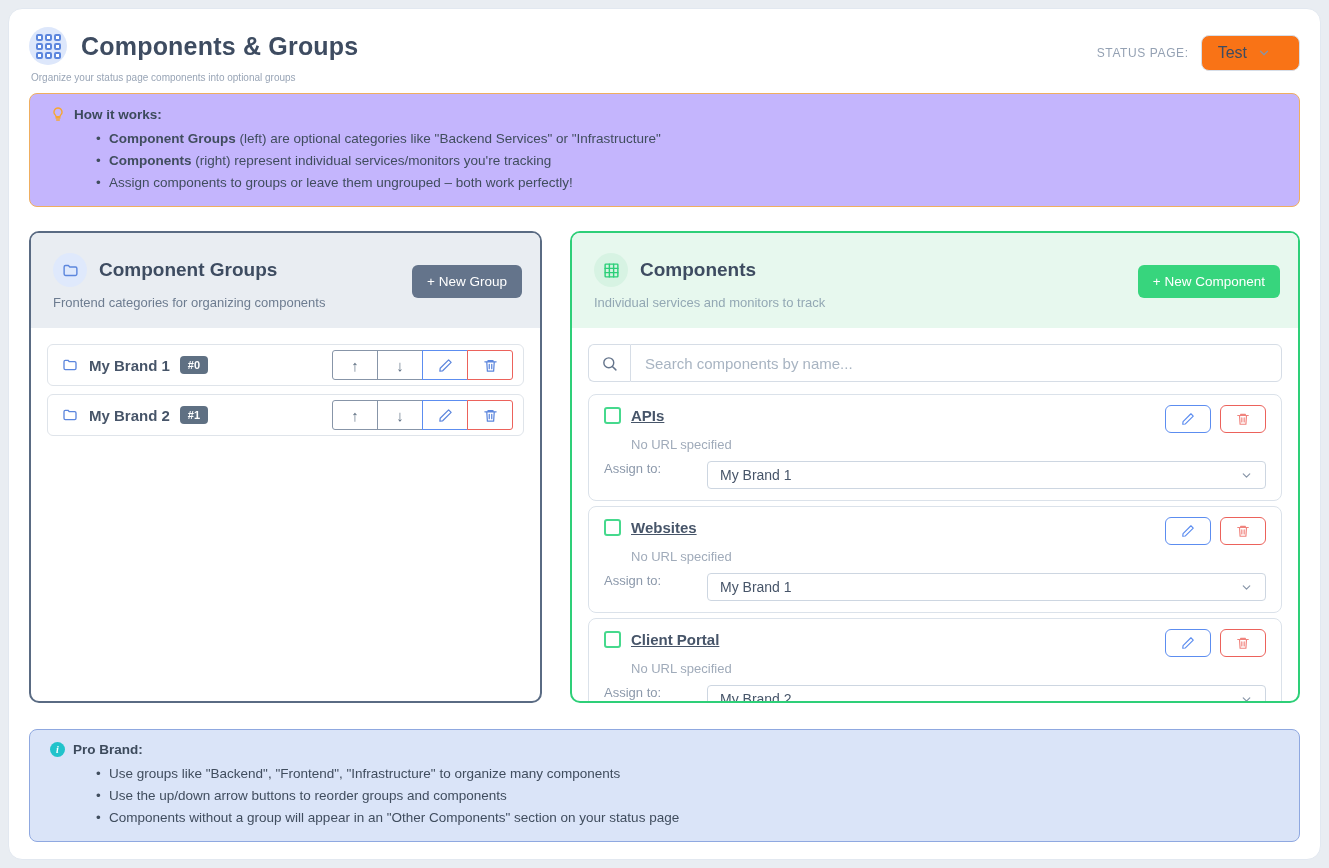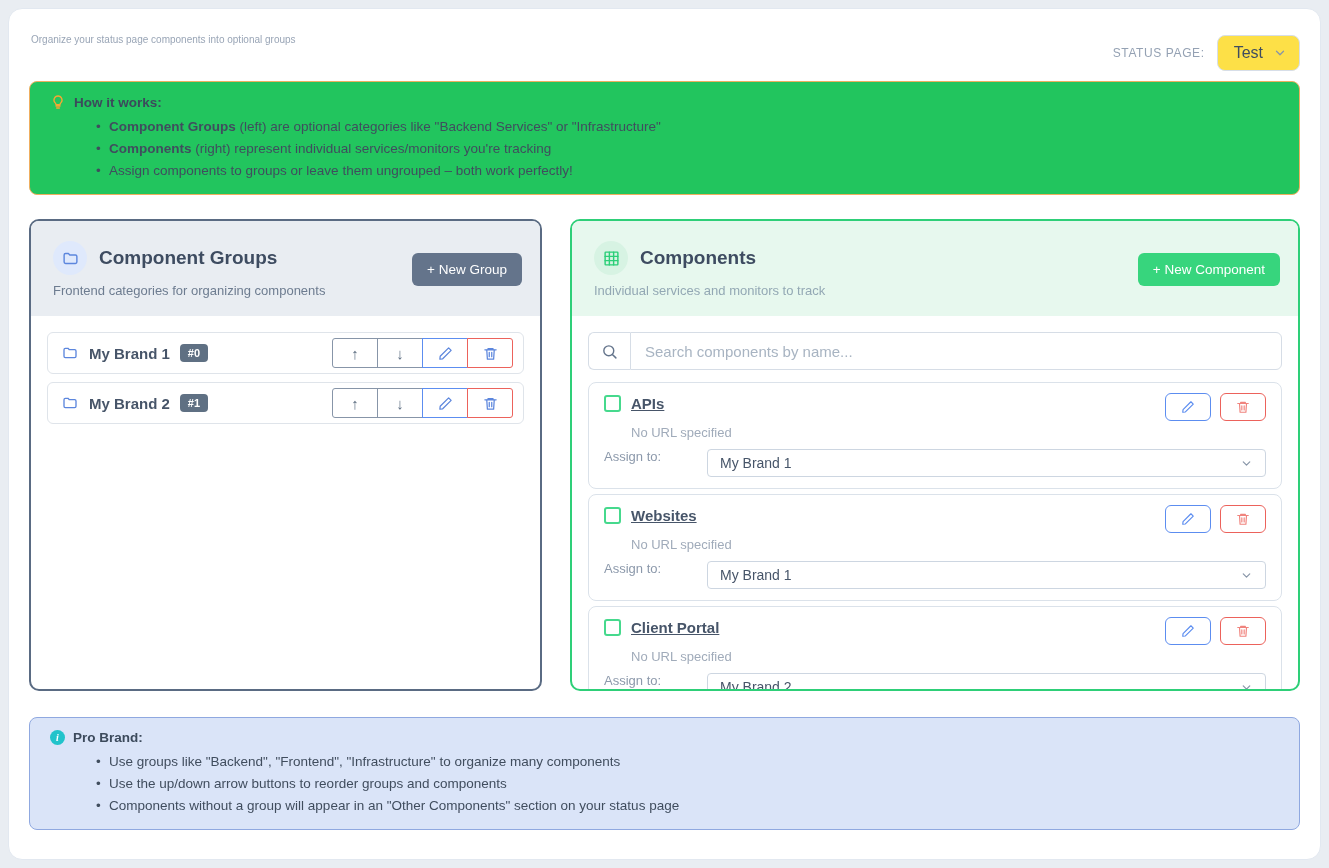--- a/index.html
+++ b/index.html
@@ -23,28 +23,28 @@
     width:38px; height:38px; border-radius:50%; background:#dde7fb;
     display:grid; grid-template-columns:repeat(3,7px); grid-template-rows:repeat(3,7px);
     gap:2px; align-content:center; justify-content:center;
   }
   .app-icon span { border:2px solid #5c86dd; border-radius:2px; background:#ffffff; }
   h1 { font-size:25px; font-weight:bold; color:#3e4c61; letter-spacing:.2px; }
   .page-subtitle { font-size:10px; color:#99a5b6; margin-top:7px; margin-left:2px; }
   .header-right { display:flex; align-items:center; gap:12px; margin-top:8px; }
   .sp-label { font-size:12px; color:#94a1b3; letter-spacing:.6px; }
   .sp-select {
-    display:flex; align-items:center; gap:10px; background:#fde047;
-    border:1px solid #d7dee8; border-radius:8px; padding:8px 12px 8px 16px;
+    display:flex; align-items:center; gap:10px; background:#f97316;
+    border:1px solid #d7dee8; border-radius:8px; padding:8px 28px 8px 16px;
     font-size:16px; color:#3e4c61; cursor:pointer;
   }
   .chev { width:14px; height:14px; stroke:#8795a8; fill:none; stroke-width:2.2; stroke-linecap:round; stroke-linejoin:round; }
   
   .info-box { border-radius:8px; padding:12px 20px 12px 20px; margin-bottom:0; }
-  .info-box.amber { background:#22c55e; border:1px solid #efae60; }
+  .info-box.amber { background:#c4b5fd; border:1px solid #efae60; }
   .info-box.blue  { background:#dae4f8; border:1px solid #8fa8e0; }
   .info-title-row { display:flex; align-items:center; gap:8px; font-size:13.5px; font-weight:bold; color:#3c4a5c; }
   .info-box ul { list-style:none; margin:6px 0 0 46px; }
   .info-box li { font-size:13.5px; color:#404d5e; line-height:22px; position:relative; padding-left:13px; }
   .info-box li::before { content:"•"; position:absolute; left:0; color:#404d5e; }
   .bulb-icon { width:16px; height:16px; stroke:#f6a733; fill:none; stroke-width:2; stroke-linecap:round; stroke-linejoin:round; }
   .info-circle {
     width:15px; height:15px; border-radius:50%; background:#21c3cb; color:#fff;
     font-size:10px; font-weight:bold; display:flex; align-items:center; justify-content:center;
     font-family:"Liberation Serif", serif; font-style:italic;
@@ -127,20 +127,34 @@
   }
   .assign-select .chev { width:13px; height:13px; }
 </style>
 </head>
 <body>
 
 <div class="card">
 
   <div class="header">
     <div class="header-left">
+      <div class="title-row">
+        <div class="app-icon">
+          <span></span>
+            <span></span>
+            <span></span>
+            <span></span>
+            <span></span>
+            <span></span>
+            <span></span>
+            <span></span>
+            <span></span>
+        </div>
+        <h1>Components &amp; Groups</h1>
+      </div>
       <div class="page-subtitle">Organize your status page components into optional groups</div>
     </div>
     <div class="header-right">
       <span class="sp-label">STATUS PAGE:</span>
       <div class="sp-select">
         <span>Test</span>
         <svg class="chev" viewBox="0 0 24 24">
             <polyline points="6 9 12 15 18 9"></polyline>
           </svg>
       </div>

